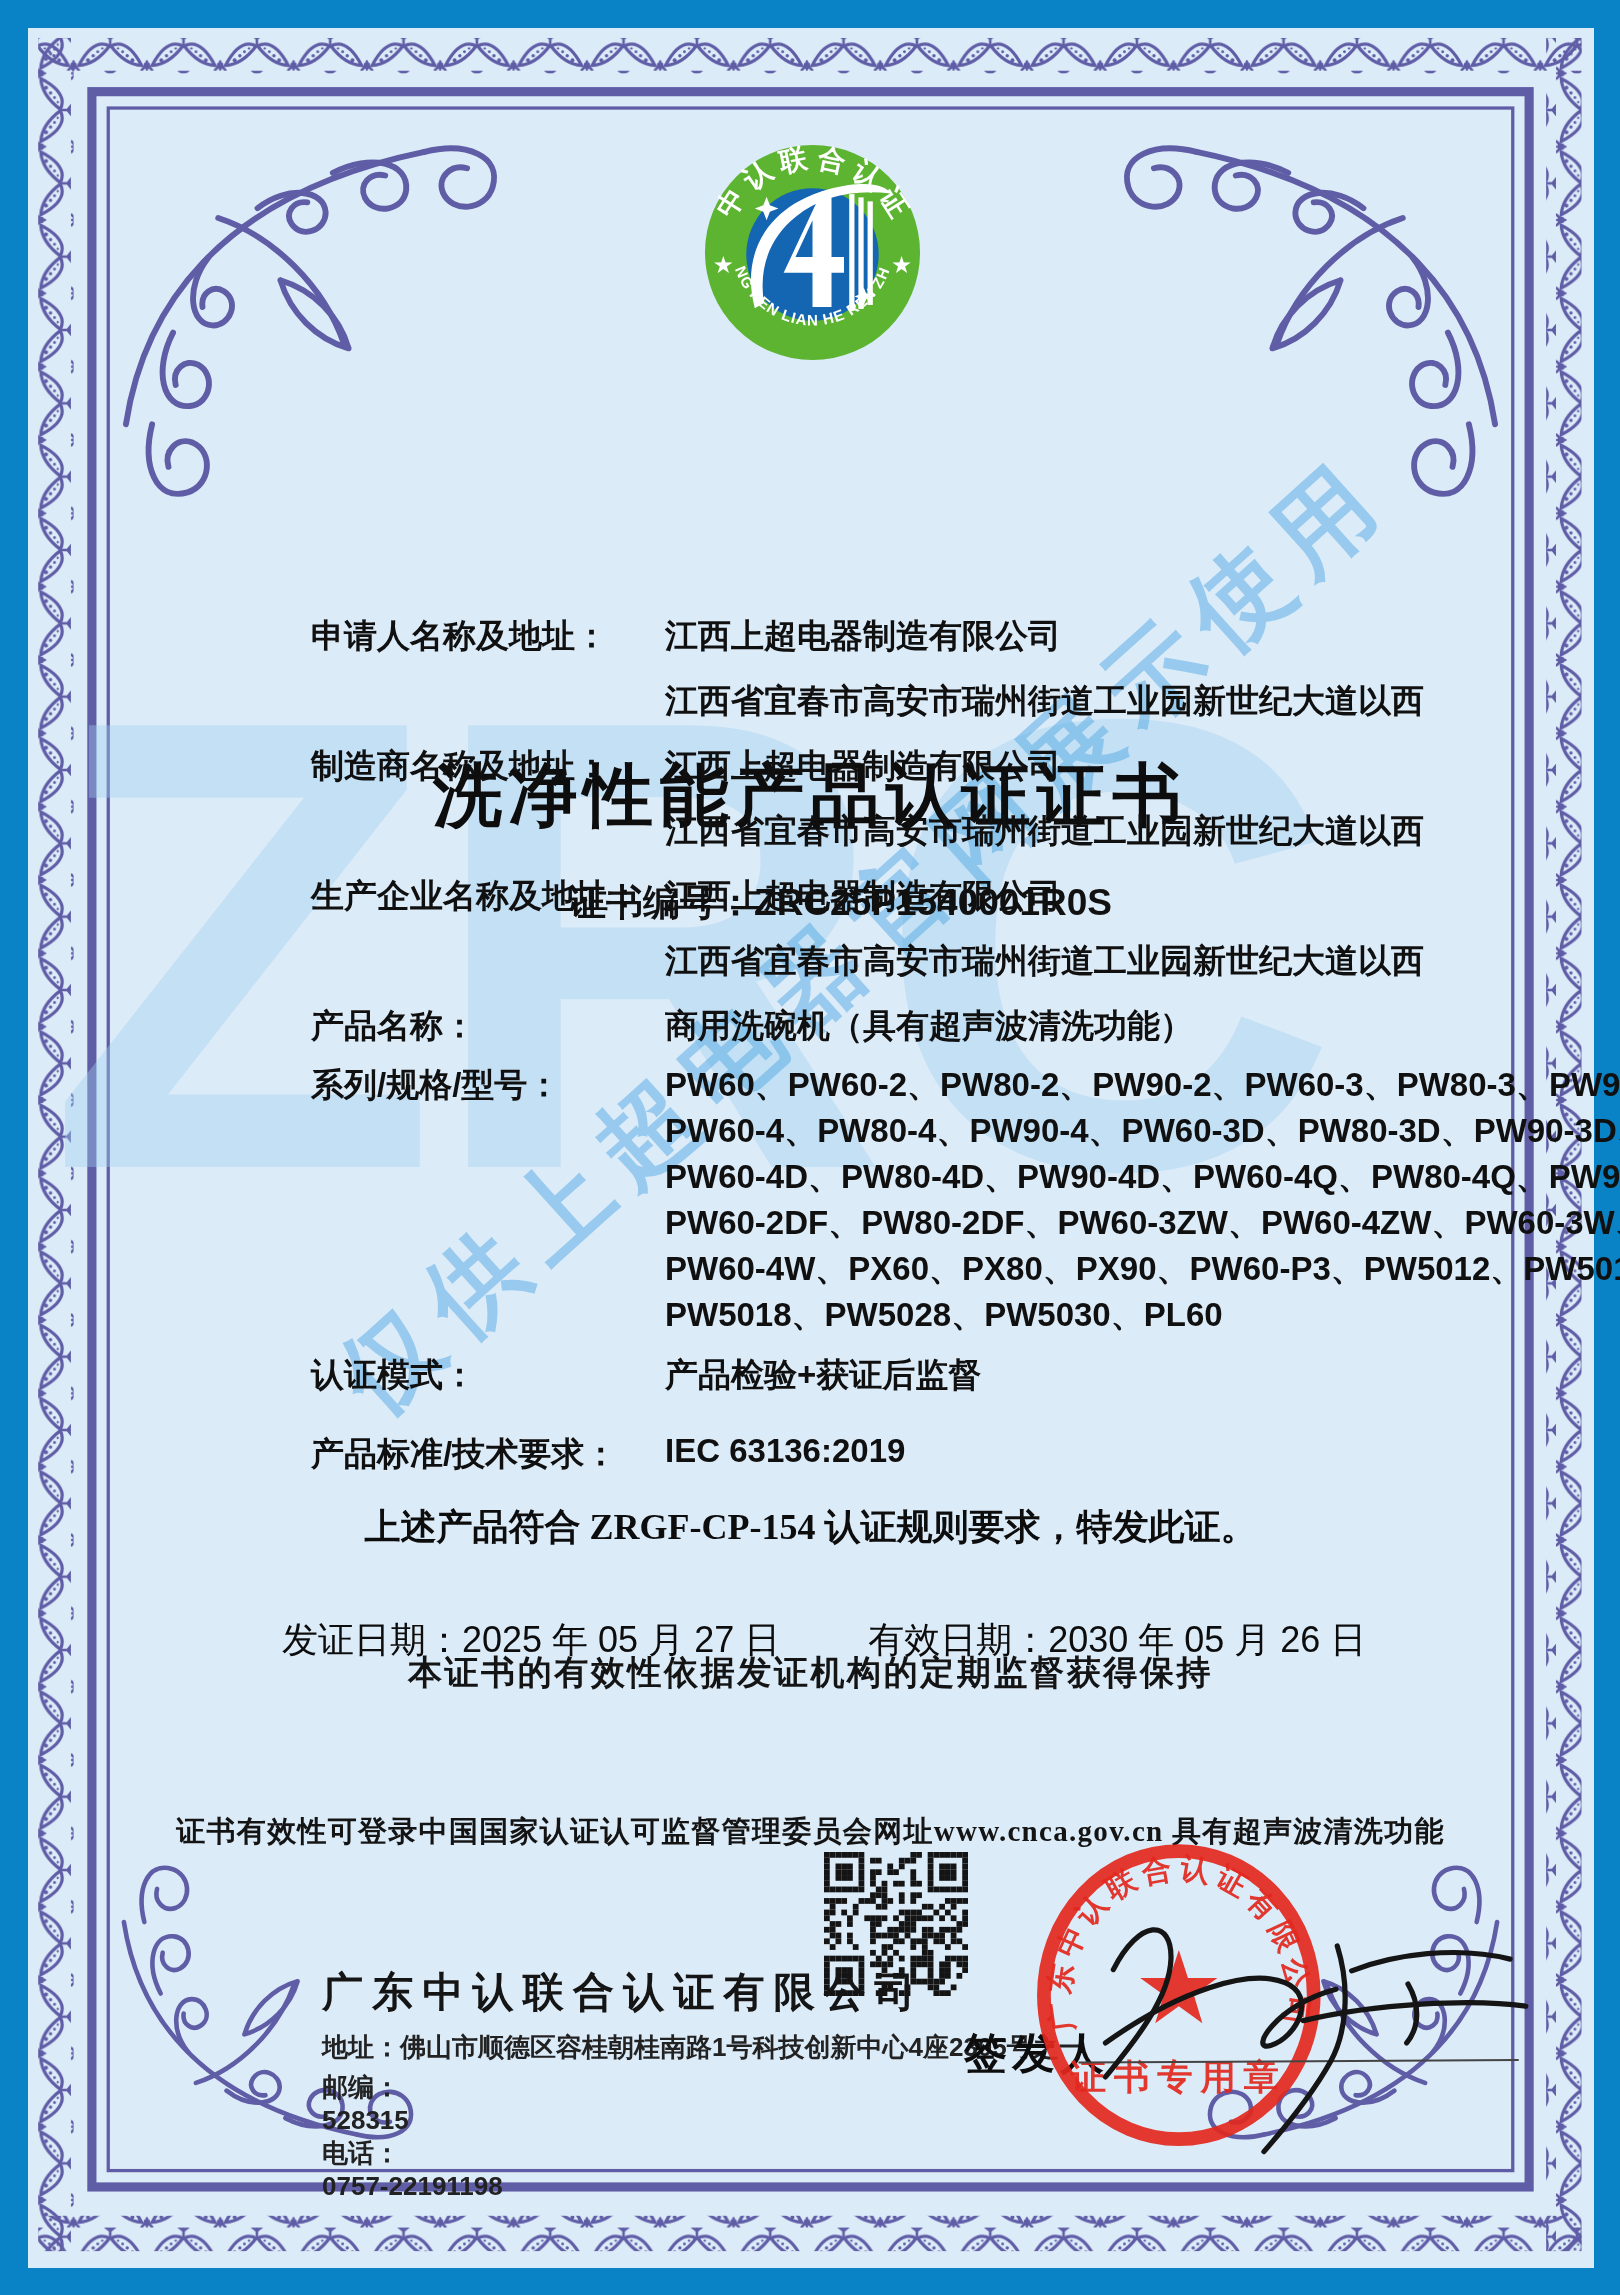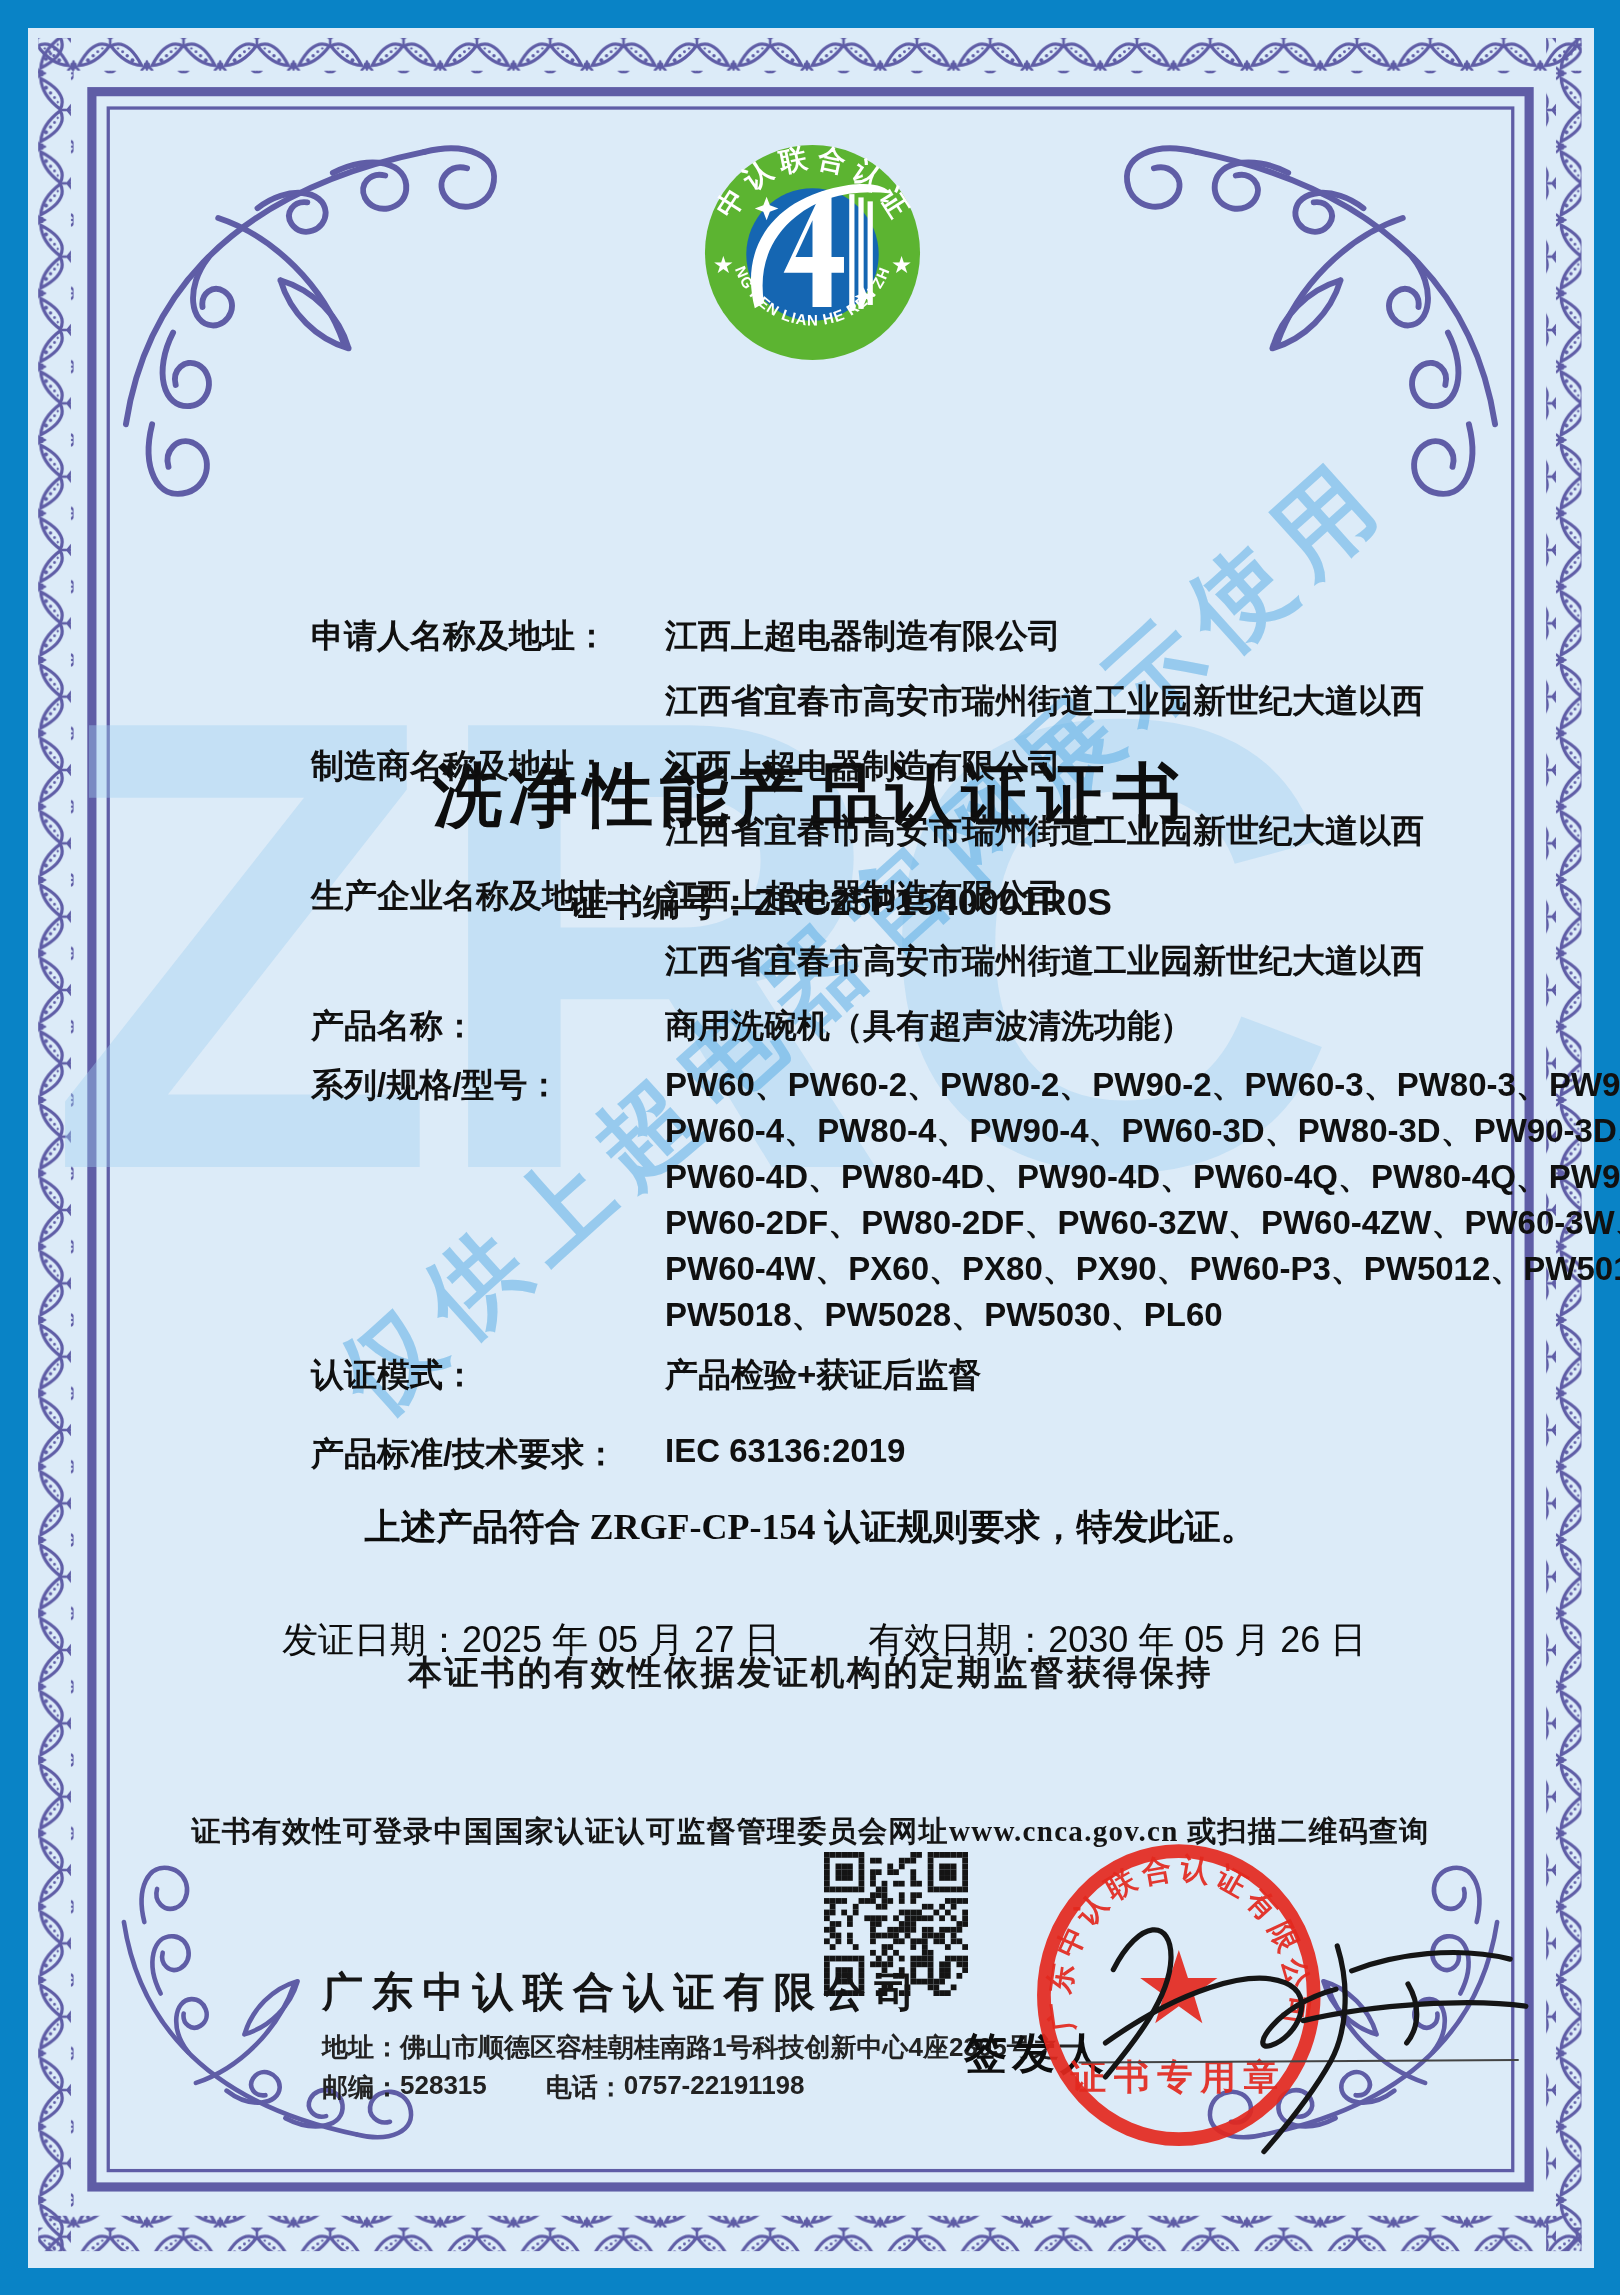--- a/index.html
+++ b/index.html
@@ -54,21 +54,21 @@
   #dates .gap{width:88px;}
   .note{
     left:0;width:1621px;text-align:center;color:#141414;
     font-family:"Liberation Serif","DejaVu Serif",serif;font-weight:bold;
   }
   #note1{top:1650px;font-size:34px;letter-spacing:2.6px;}
   #note2{top:1812px;font-size:29px;letter-spacing:1.3px;}
   
   #issuer-name{left:322px;top:1965px;font-size:41px;font-weight:bold;color:#151515;letter-spacing:9.2px;white-space:nowrap;}
   #issuer-addr{left:322px;top:2030px;font-size:26px;font-weight:bold;color:#222;white-space:nowrap;}
-  #issuer-post{left:322px;top:2070px;font-size:26px;font-weight:bold;color:#222;display:flex;white-space:nowrap;}
+  #issuer-post{left:322px;top:2070px;font-size:26px;font-weight:bold;color:#222;display:flex;white-space:nowrap;flex-direction:column;}
   #issuer-post .gap{width:59px;}
   #signer{left:964px;top:2025px;font-size:43px;font-weight:bold;color:#0d0d0d;letter-spacing:5.2px;}
   #qr{left:824px;top:1852px;}
 </style>
 </head>
 <body>
 
 <div id="paper"></div>
 
 <svg id="frame-svg" viewBox="0 0 2475 3505" xmlns="http://www.w3.org/2000/svg">
@@ -228,21 +228,21 @@
 <div class="abs" id="statement">上述产品符合 ZRGF-CP-154 认证规则要求，特发此证。</div>
 <div class="abs" id="dates">
   <span>发证日期：</span>
   <span>2025 年 05 月 27 日</span>
   <span class="gap"></span>
   <span>有效日期：</span>
   <span>2030 年 05 月 26 日</span>
 </div>
 
 <div class="abs note" id="note1">本证书的有效性依据发证机构的定期监督获得保持</div>
-<div class="abs note" id="note2">证书有效性可登录中国国家认证认可监督管理委员会网址www.cnca.gov.cn 或扫描二维码查询</div>
+<div class="abs note" id="note2">证书有效性可登录中国国家认证认可监督管理委员会网址www.cnca.gov.cn 具有超声波清洗功能</div>
 
 <svg class="abs" id="qr" width="144" height="144" viewBox="0 0 220 220" fill="#141414" xmlns="http://www.w3.org/2000/svg">
     <rect x="0.0" y="0.0" width="8.8" height="8.8"></rect>
     <rect x="8.8" y="0.0" width="8.8" height="8.8"></rect>
     <rect x="17.6" y="0.0" width="8.8" height="8.8"></rect>
     <rect x="26.4" y="0.0" width="8.8" height="8.8"></rect>
     <rect x="35.2" y="0.0" width="8.8" height="8.8"></rect>
     <rect x="44.0" y="0.0" width="8.8" height="8.8"></rect>
     <rect x="52.8" y="0.0" width="8.8" height="8.8"></rect>
     <rect x="132.0" y="0.0" width="8.8" height="8.8"></rect>

